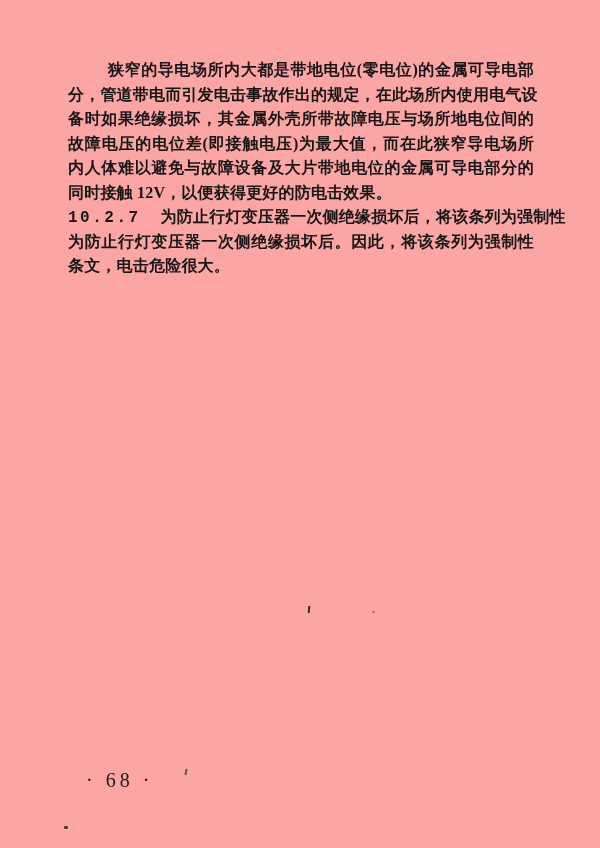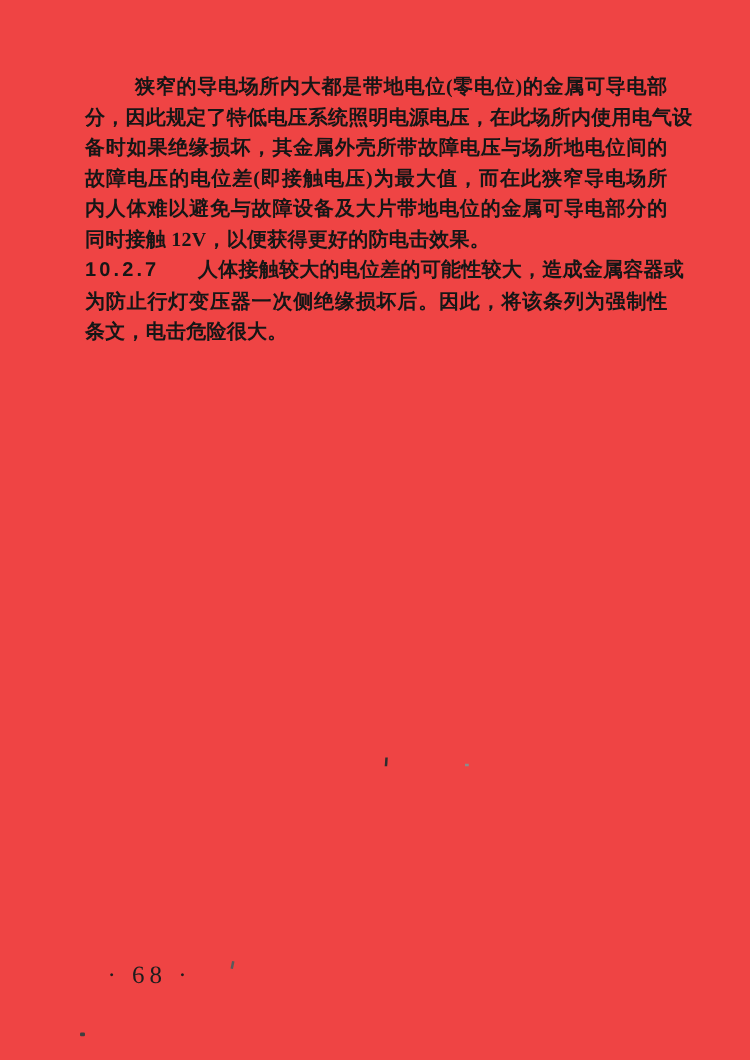--- a/index.html
+++ b/index.html
@@ -11,21 +11,21 @@
     height: 848px;
     background: #ffffff;
     position: relative;
     overflow: hidden;
     font-family: "Liberation Serif", "DejaVu Serif", serif;
     color: #161616;
   }
   .scan-page {
     position: absolute;
     inset: 0;
-    background: #ef4444;
+    background: #fca5a5;
   }
   .text-block {
     position: absolute;
     left: 68px;
     top: 58px;
     width: 466px;
     font-size: 16px;
     line-height: 24.5px;
     font-weight: 600;
     letter-spacing: 0.2px;
@@ -38,22 +38,22 @@
   }
   .line.first-line {
     text-indent: 40px;
   }
   .line.last-line {
     text-align-last: left;
   }
   .clause-num {
     font-weight: 800;
     letter-spacing: 2.5px;
-    margin-right: 31px;
-    font-family: Liberation Sans, sans-serif;
+    margin-right: 20px;
+    font-family: Liberation Mono, monospace;
   }
   .page-footer {
     position: absolute;
     left: 86px;
     top: 769px;
     font-size: 20px;
     letter-spacing: 4px;
     font-weight: 500;
     color: #1d1d1d;
   }
@@ -69,30 +69,30 @@
 </style>
 </head>
 <body>
 
 <div class="scan-page">
 
   <div class="text-block">
 
     <div>
       <div class="line first-line">狭窄的导电场所内大都是带地电位(零电位)的金属可导电部</div>
-      <div class="line">分，因此规定了特低电压系统照明电源电压，在此场所内使用电气设</div>
+      <div class="line">分，管道带电而引发电击事故作出的规定，在此场所内使用电气设</div>
       <div class="line">备时如果绝缘损坏，其金属外壳所带故障电压与场所地电位间的</div>
       <div class="line">故障电压的电位差(即接触电压)为最大值，而在此狭窄导电场所</div>
       <div class="line">内人体难以避免与故障设备及大片带地电位的金属可导电部分的</div>
       <div class="line last-line">同时接触 12V，以便获得更好的防电击效果。</div>
     </div>
 
     <div>
       <div class="line">
-        <span class="clause-num">10.2.7</span><span>人体接触较大的电位差的可能性较大，造成金属容器或</span>
+        <span class="clause-num">10.2.7</span><span>为防止行灯变压器一次侧绝缘损坏后，将该条列为强制性</span>
       </div>
       <div class="line">为防止行灯变压器一次侧绝缘损坏后。因此，将该条列为强制性</div>
       <div class="line last-line">条文，电击危险很大。</div>
     </div>
 
   </div>
 
   <div class="page-footer">· 68 ·</div>
 
   <div class="speck speck-a"></div>

